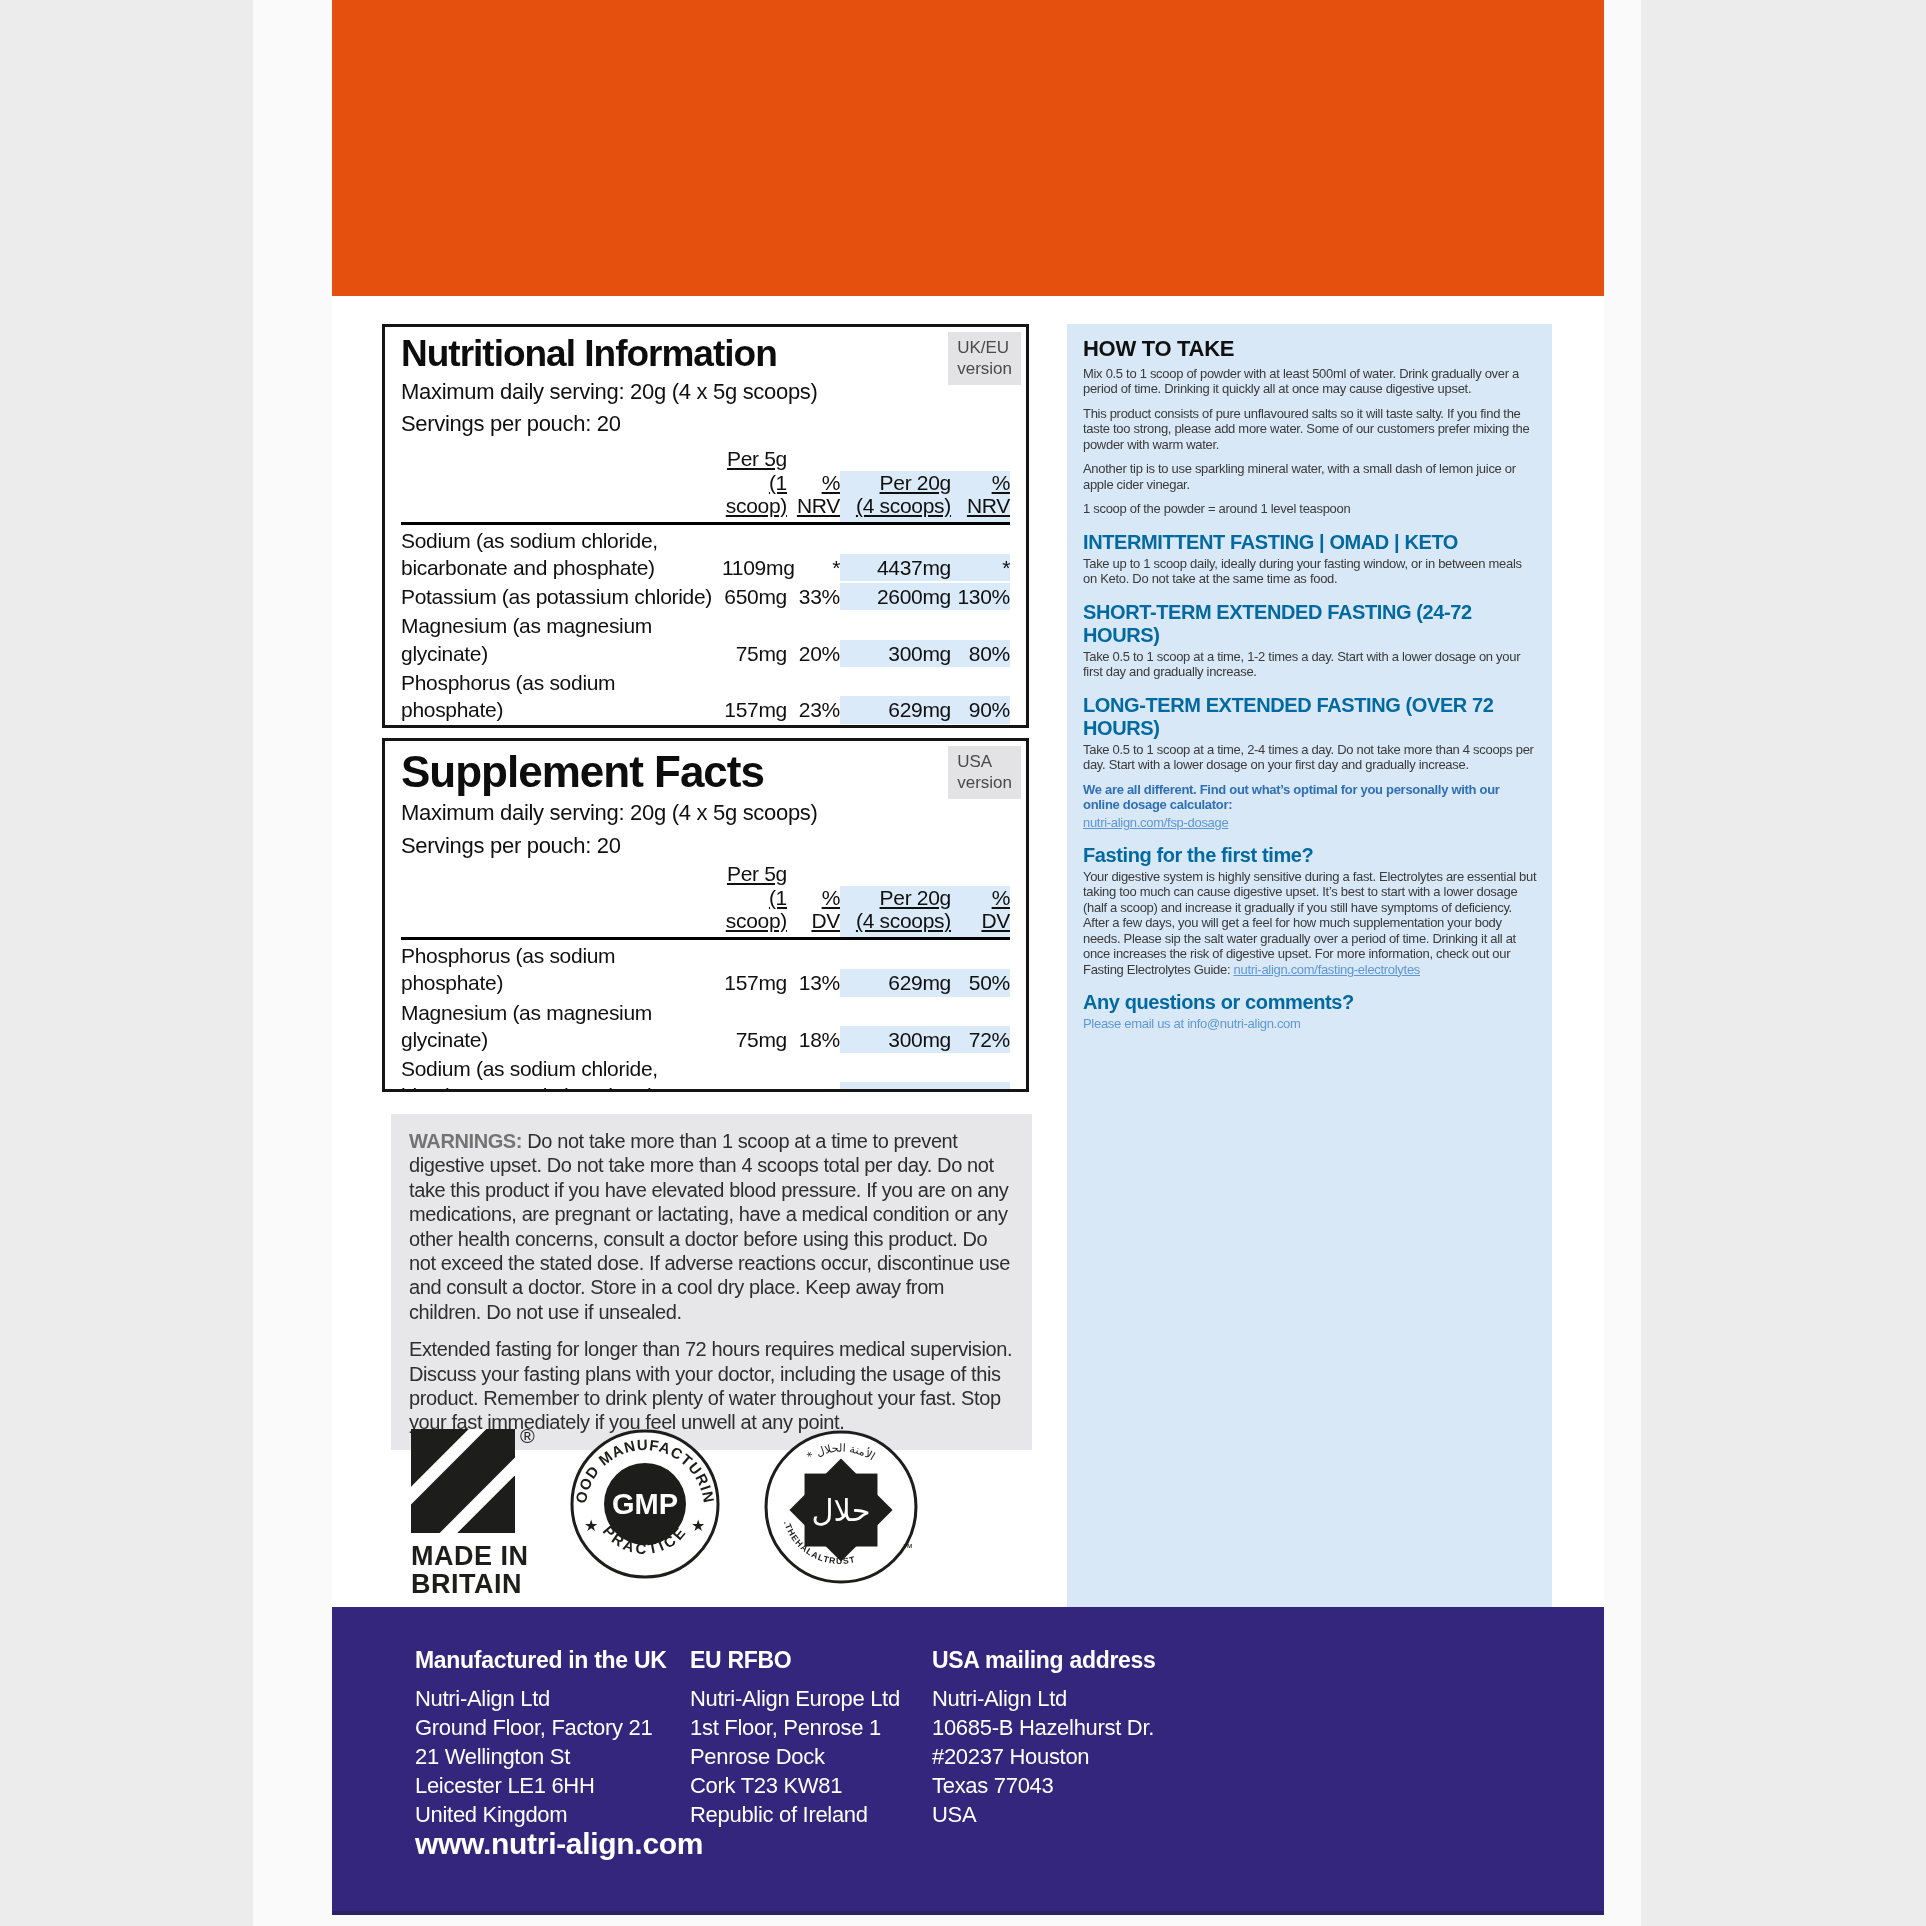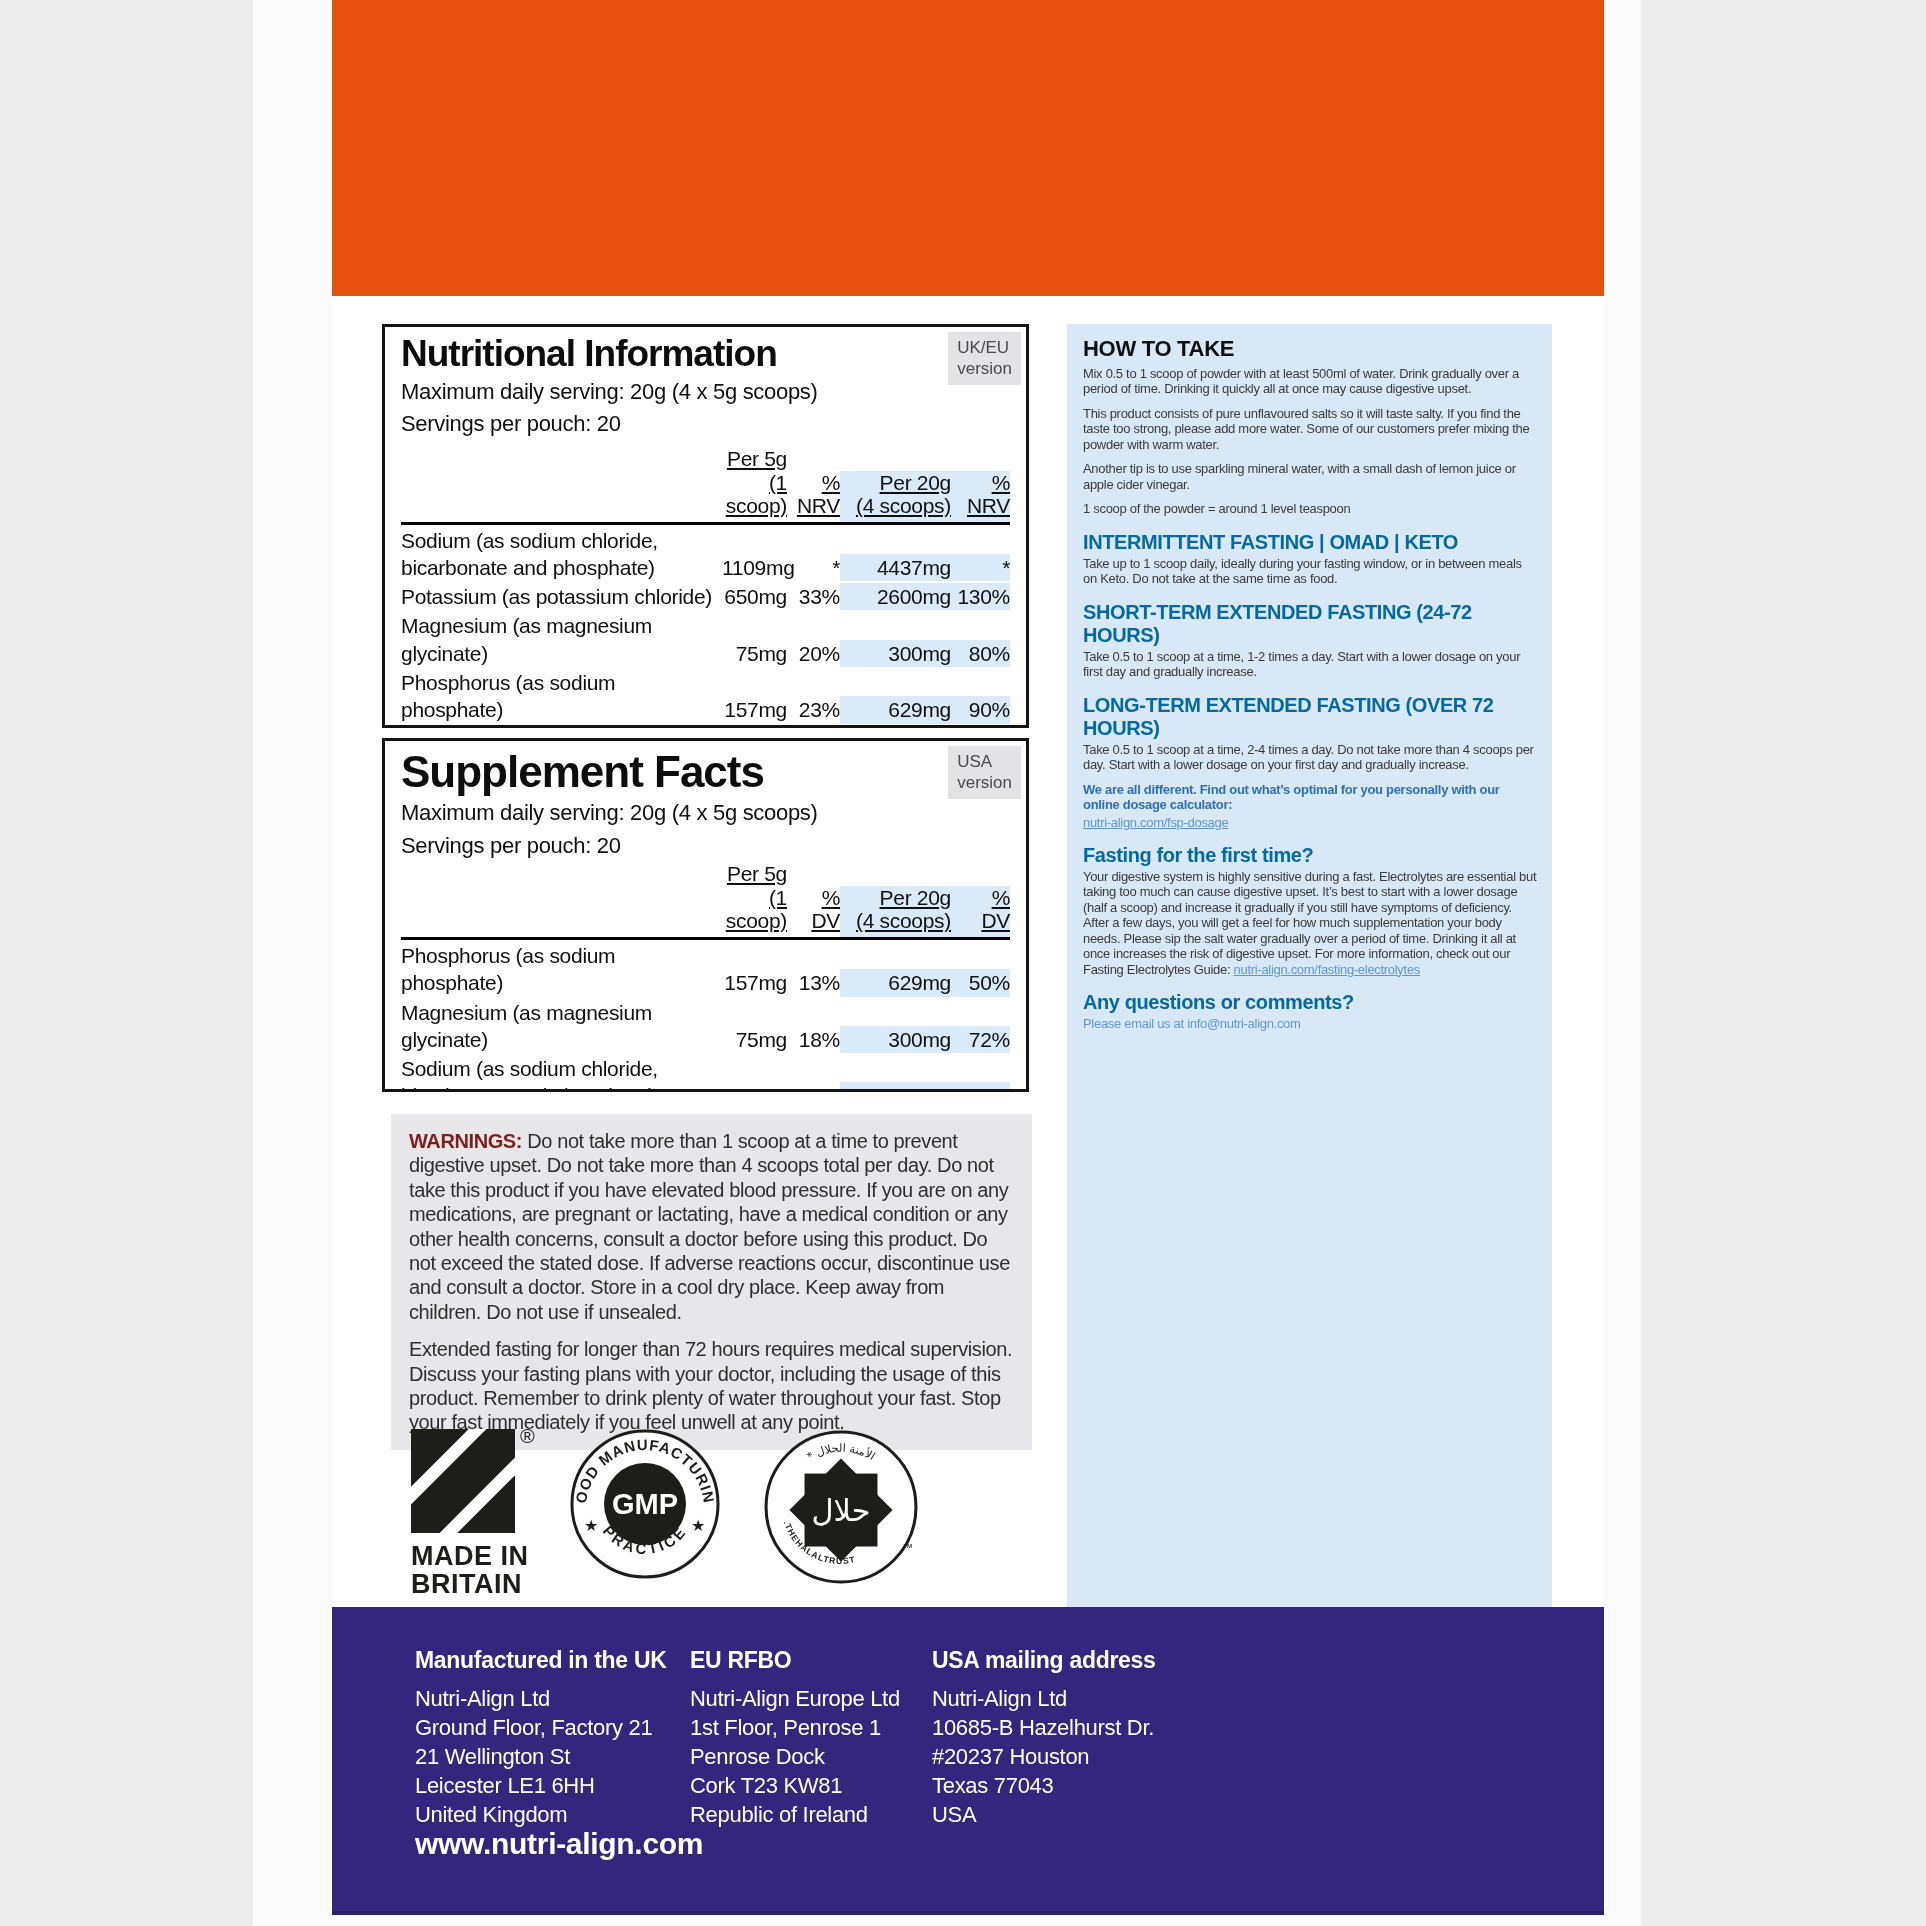--- a/index.html
+++ b/index.html
@@ -30,21 +30,21 @@
   .t-head{border-bottom:3px solid #000;}
   .t-body .t-row .name{padding-right:4px;}
   .t-body .t-row{padding-top:2px;}
   .t-foot{border-top:3px solid #000;margin-top:6px;padding-top:9px;display:flex;
           justify-content:space-between;align-items:flex-end;font-size:21px;letter-spacing:-0.3px;}
   
   .warn{position:absolute;left:59px;top:1114px;width:641px;box-sizing:border-box;background:#E7E7E9;
         padding:15px 18px;font-size:20px;letter-spacing:-0.4px;line-height:1.22;color:#2e2e2e;}
   .warn p{margin:0 0 13px 0;}
   .warn p:last-child{margin-bottom:0;}
-  .warn b{color:#7f1d1d;}
+  .warn b{color:#737373;}
   
   .bluecol{position:absolute;left:735px;top:324px;width:485px;height:1342px;box-sizing:border-box;
            background:#D9E8F7;padding:12px 14px 0 16px;overflow:hidden;}
   .bluecol h3{margin:0 0 4px 0;font-size:22px;color:#101010;letter-spacing:-0.3px;}
   .bluecol h4{margin:14px 0 2px 0;font-size:20px;color:#0369a1;letter-spacing:-0.4px;}
   .bluecol p{margin:0 0 9px 0;font-size:13px;letter-spacing:-0.3px;line-height:1.19;color:#3a3a3a;}
   .bluecol p.tight{margin-bottom:2px;}
   .bluecol .blue-bold{color:#2E6FB5;font-weight:bold;}
   .bluecol a{color:#5E97D8;text-decoration:underline;cursor:pointer;}
   .bluecol .blue-reg{color:#5E97D8;}

